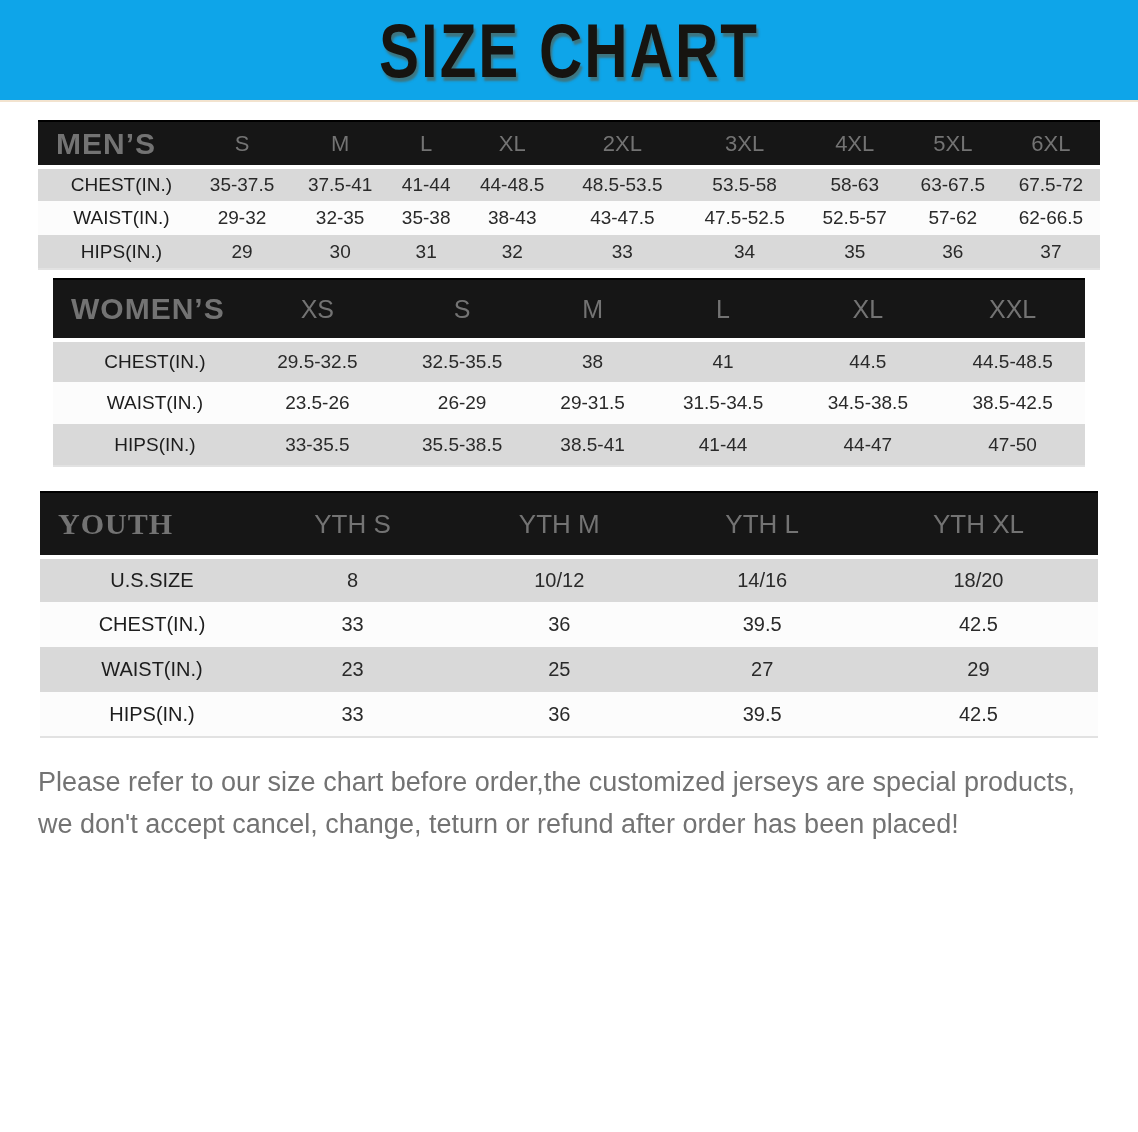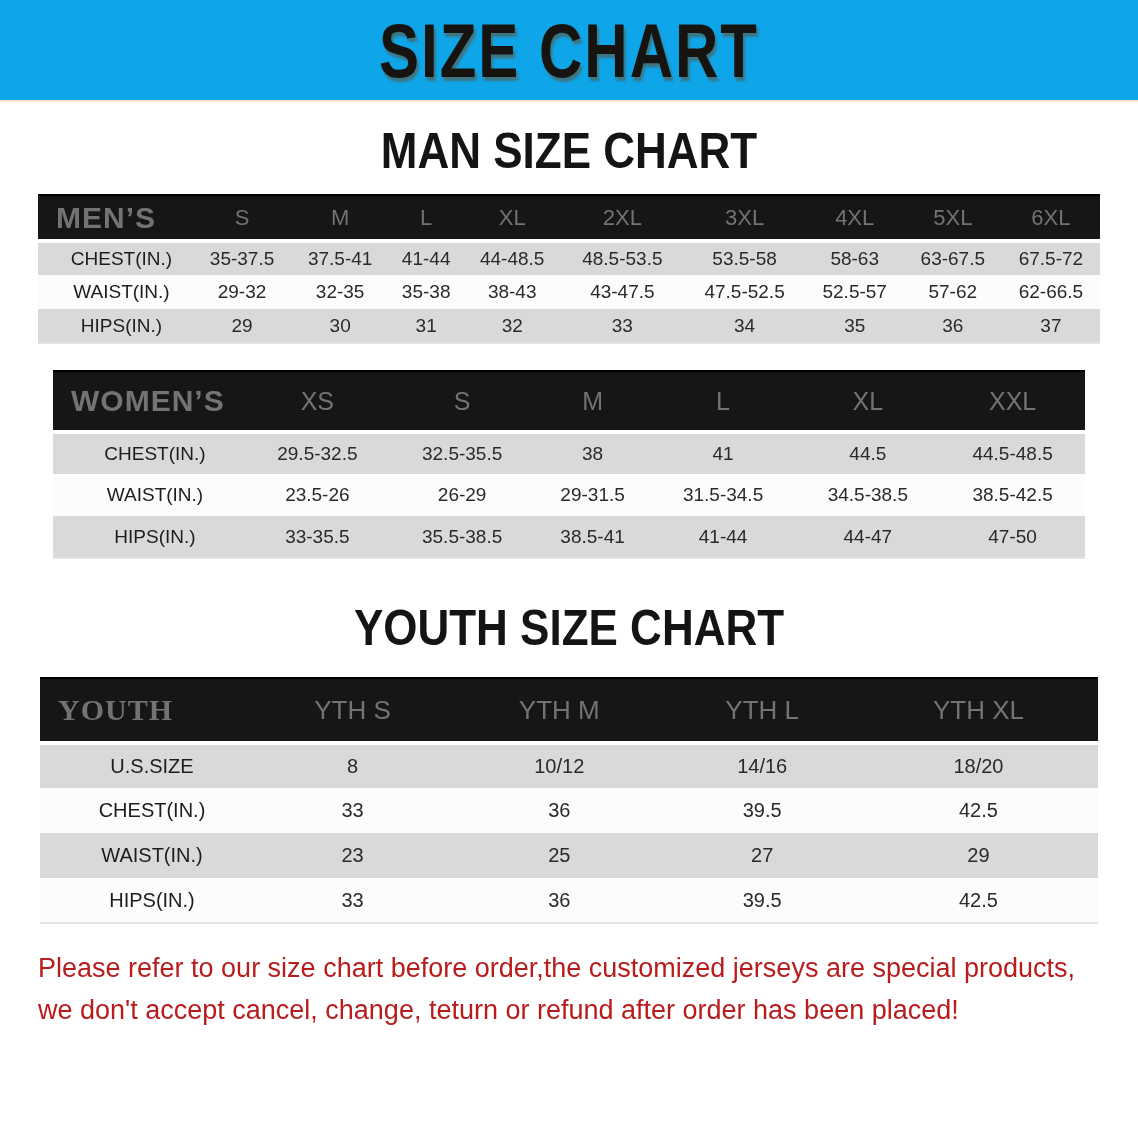--- a/index.html
+++ b/index.html
@@ -37,21 +37,21 @@
     letter-spacing: 0px;
     white-space: nowrap;
   }
   #man-title   { margin-top: 24px; }
   #women-title { margin-top: 34px; }
   #youth-title { margin-top: 44px; }
 
   
   .tbl-wrap { margin: 0 auto; }
   #men-wrap   { width: 1062px; margin-top: 18px; }
-  #women-wrap { width: 1032px; margin-top: 26px; }
+  #women-wrap { width: 1032px; margin-top: 8px; }
   #youth-wrap { width: 1058px; margin-top: 24px; }
 
   table.size-table {
     width: 100%;
     border-collapse: collapse;
     table-layout: auto;
     text-align: center;
   }
   table.size-table thead th {
     background: #161616;
@@ -82,38 +82,35 @@
   .women tbody td { height: 42px; font-size: 19px; }
   
   .youth thead th { height: 65px; font-size: 26px; }
   .youth thead th.corner { font-size: 30px; width: 212px; font-family: Liberation Serif, serif; }
   .youth tbody td { height: 45px; font-size: 20px; }
 
   
   .footer-note {
     margin-top: 24px;
     padding: 0 38px;
-    color: #b91c1c;
+    color: #737373;
     font-size: 27px;
     line-height: 1.55;
     font-weight: normal;
   }
   .footer-note .line { display: block; white-space: nowrap; }
 </style>
 </head>
 <body>
 
 <div class="banner">
   <span class="banner-title">SIZE CHART</span>
 </div>
 
 <section>
-  <h2 class="sec-title" id="man-title">
-    <span class="condensed">MAN SIZE CHART</span>
-  </h2>
   <div class="tbl-wrap" id="men-wrap">
     <table class="size-table men">
         <thead>
           <tr>
             <th class="corner">MEN’S</th>
             <th>S</th>
             <th>M</th>
             <th>L</th>
             <th>XL</th>
             <th>2XL</th>
@@ -206,23 +203,20 @@
             <td>41-44</td>
             <td>44-47</td>
             <td>47-50</td>
           </tr>
         </tbody>
       </table>
   </div>
 </section>
 
 <section>
-  <h2 class="sec-title" id="youth-title">
-    <span class="condensed">YOUTH SIZE CHART</span>
-  </h2>
   <div class="tbl-wrap" id="youth-wrap">
     <table class="size-table youth">
         <thead>
           <tr>
             <th class="corner">YOUTH</th>
             <th>YTH S</th>
             <th>YTH M</th>
             <th>YTH L</th>
             <th>YTH XL</th>
           </tr>

